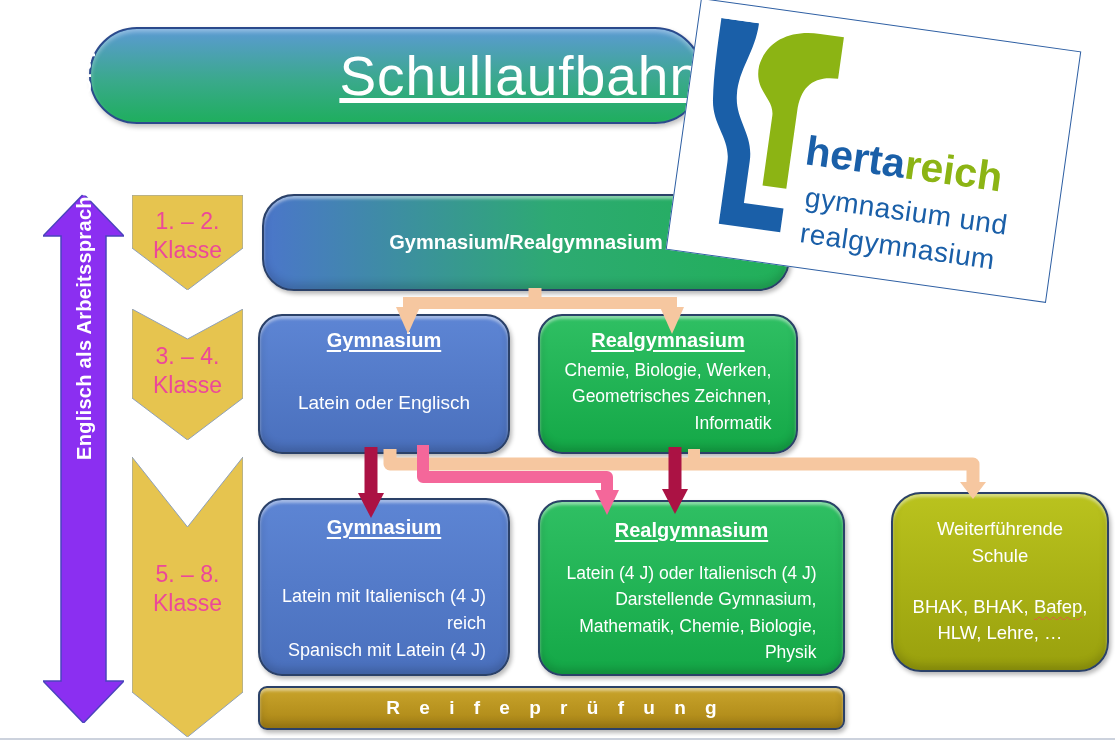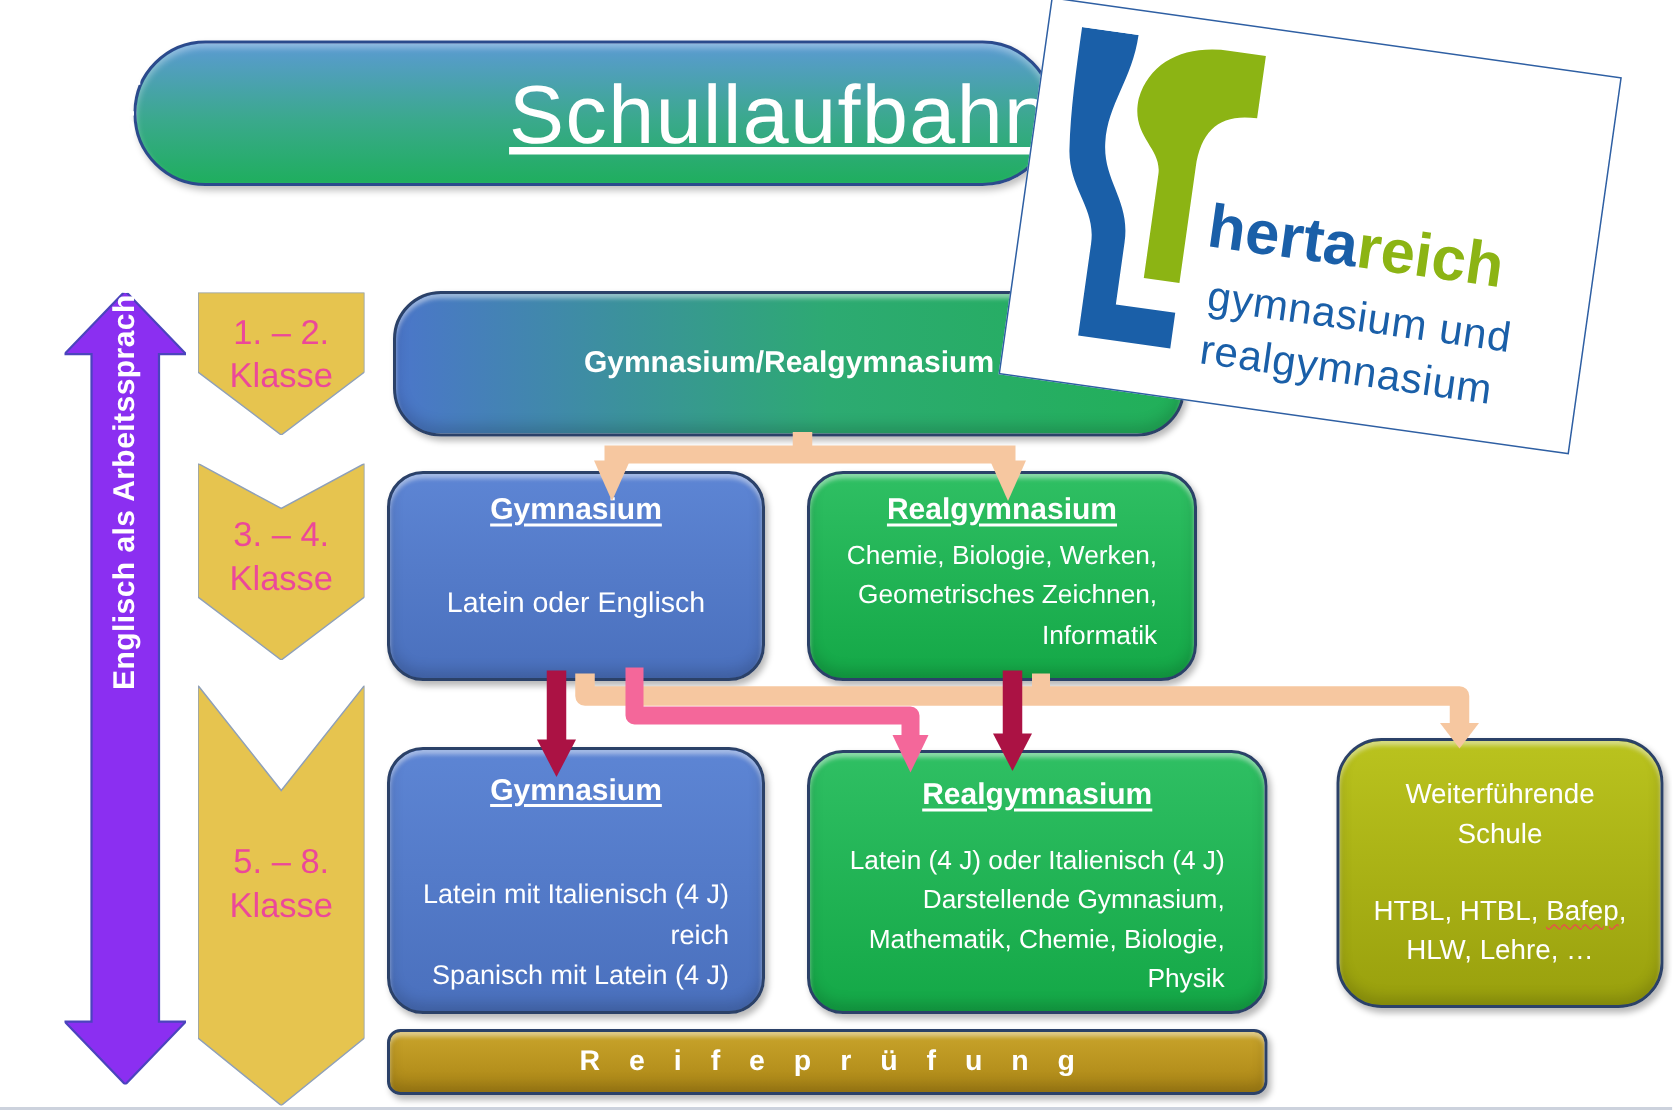--- a/index.html
+++ b/index.html
@@ -148,21 +148,21 @@
       <div class="box-line">Darstellende Gymnasium,</div>
       <div class="box-line">Mathematik, Chemie, Biologie,</div>
       <div class="box-line">Physik</div>
     </div>
   </div>
 
   <div class="box olive box-further">
     <div class="box-line">Weiterführende</div>
     <div class="box-line">Schule</div>
     <div class="spacer"></div>
-    <div class="box-line"><span>HTBL, HTBL, </span><span class="squiggle">Bafep</span><span>,</span></div>
+    <div class="box-line"><span>BHAK, BHAK, </span><span class="squiggle">Bafep</span><span>,</span></div>
     <div class="box-line">HLW, Lehre, …</div>
   </div>
 
   <div class="box bar-exam">
     <span class="box-title">R e i f e p r ü f u n g</span>
   </div>
 
   <svg class="arrows" width="1115" height="744" viewBox="0 0 1115 744">
 
     <g stroke="#f6c7a0" fill="none">

